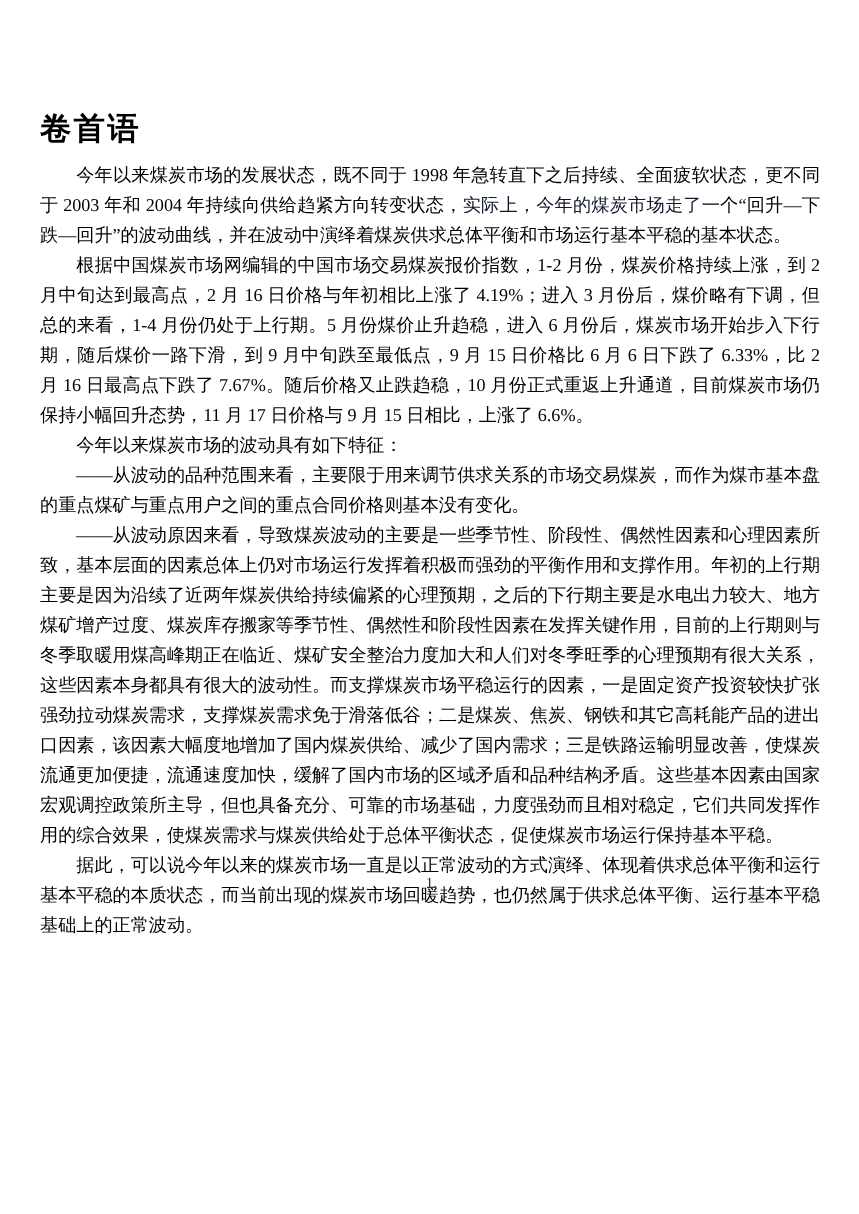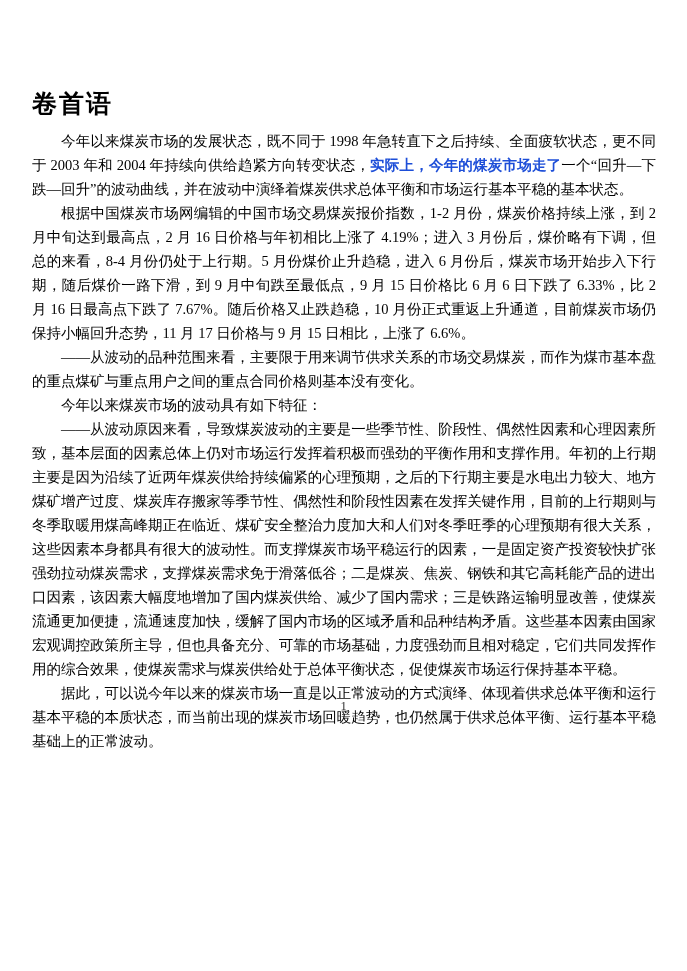--- a/index.html
+++ b/index.html
@@ -56,23 +56,23 @@
 </style>
 </head>
 <body>
 
 <div class="page">
 
   <h1 class="heading">卷首语</h1>
 
 
   <div class="body-text">
-    <p><span>今年以来煤炭市场的发展状态，既不同于 1998 年急转直下之后持续、全面疲软状态，更不同于 2003 年和 2004 年持续向供给趋紧方向转变状态，</span><span class="em" data-color="doc.colors.emphasis_blue" style="color: #1d4ed8; font-weight: bold;">实际上，今年的煤炭市场走了</span><span>一个“回升—下跌—回升”的波动曲线，并在波动中演绎着煤炭供求总体平衡和市场运行基本平稳的基本状态。</span></p>
-    <p>根据中国煤炭市场网编辑的中国市场交易煤炭报价指数，1-2 月份，煤炭价格持续上涨，到 2 月中旬达到最高点，2 月 16 日价格与年初相比上涨了 4.19%；进入 3 月份后，煤价略有下调，但总的来看，8-4 月份仍处于上行期。5 月份煤价止升趋稳，进入 6 月份后，煤炭市场开始步入下行期，随后煤价一路下滑，到 9 月中旬跌至最低点，9 月 15 日价格比 6 月 6 日下跌了 6.33%，比 2 月 16 日最高点下跌了 7.67%。随后价格又止跌趋稳，10 月份正式重返上升通道，目前煤炭市场仍保持小幅回升态势，11 月 17 日价格与 9 月 15 日相比，上涨了 6.6%。</p>
+    <p><span>今年以来煤炭市场的发展状态，既不同于 1998 年急转直下之后持续、全面疲软状态，更不同于 2003 年和 2004 年持续向供给趋紧方向转变状态，</span><span class="em" data-color="doc.colors.emphasis_blue" style="color: #0f172a;">实际上，今年的煤炭市场走了</span><span>一个“回升—下跌—回升”的波动曲线，并在波动中演绎着煤炭供求总体平衡和市场运行基本平稳的基本状态。</span></p>
+    <p>根据中国煤炭市场网编辑的中国市场交易煤炭报价指数，1-2 月份，煤炭价格持续上涨，到 2 月中旬达到最高点，2 月 16 日价格与年初相比上涨了 4.19%；进入 3 月份后，煤价略有下调，但总的来看，1-4 月份仍处于上行期。5 月份煤价止升趋稳，进入 6 月份后，煤炭市场开始步入下行期，随后煤价一路下滑，到 9 月中旬跌至最低点，9 月 15 日价格比 6 月 6 日下跌了 6.33%，比 2 月 16 日最高点下跌了 7.67%。随后价格又止跌趋稳，10 月份正式重返上升通道，目前煤炭市场仍保持小幅回升态势，11 月 17 日价格与 9 月 15 日相比，上涨了 6.6%。</p>
+    <p>今年以来煤炭市场的波动具有如下特征：</p>
     <p>——从波动的品种范围来看，主要限于用来调节供求关系的市场交易煤炭，而作为煤市基本盘的重点煤矿与重点用户之间的重点合同价格则基本没有变化。</p>
-    <p>今年以来煤炭市场的波动具有如下特征：</p>
     <p>——从波动原因来看，导致煤炭波动的主要是一些季节性、阶段性、偶然性因素和心理因素所致，基本层面的因素总体上仍对市场运行发挥着积极而强劲的平衡作用和支撑作用。年初的上行期主要是因为沿续了近两年煤炭供给持续偏紧的心理预期，之后的下行期主要是水电出力较大、地方煤矿增产过度、煤炭库存搬家等季节性、偶然性和阶段性因素在发挥关键作用，目前的上行期则与冬季取暖用煤高峰期正在临近、煤矿安全整治力度加大和人们对冬季旺季的心理预期有很大关系，这些因素本身都具有很大的波动性。而支撑煤炭市场平稳运行的因素，一是固定资产投资较快扩张强劲拉动煤炭需求，支撑煤炭需求免于滑落低谷；二是煤炭、焦炭、钢铁和其它高耗能产品的进出口因素，该因素大幅度地增加了国内煤炭供给、减少了国内需求；三是铁路运输明显改善，使煤炭流通更加便捷，流通速度加快，缓解了国内市场的区域矛盾和品种结构矛盾。这些基本因素由国家宏观调控政策所主导，但也具备充分、可靠的市场基础，力度强劲而且相对稳定，它们共同发挥作用的综合效果，使煤炭需求与煤炭供给处于总体平衡状态，促使煤炭市场运行保持基本平稳。</p>
     <p>据此，可以说今年以来的煤炭市场一直是以正常波动的方式演绎、体现着供求总体平衡和运行基本平稳的本质状态，而当前出现的煤炭市场回暖趋势，也仍然属于供求总体平衡、运行基本平稳基础上的正常波动。</p>
   </div>
 
   <div class="page-number">1</div>
 
 </div>
 
 </body></html>

